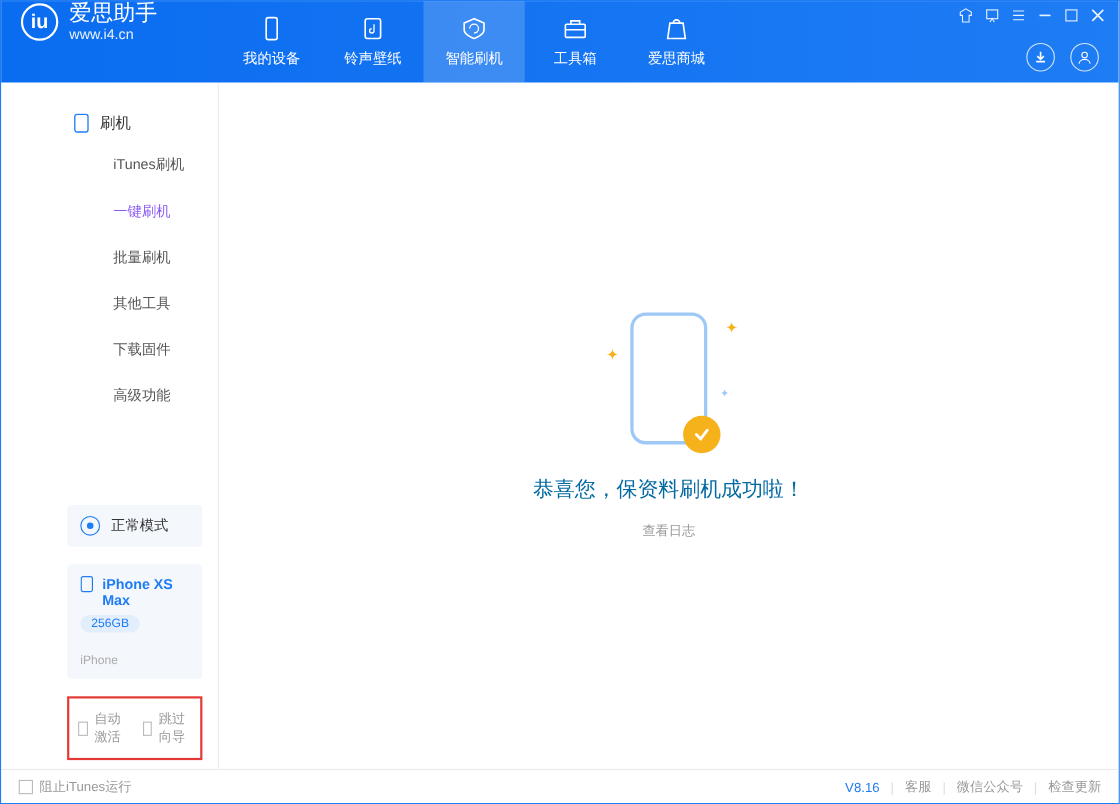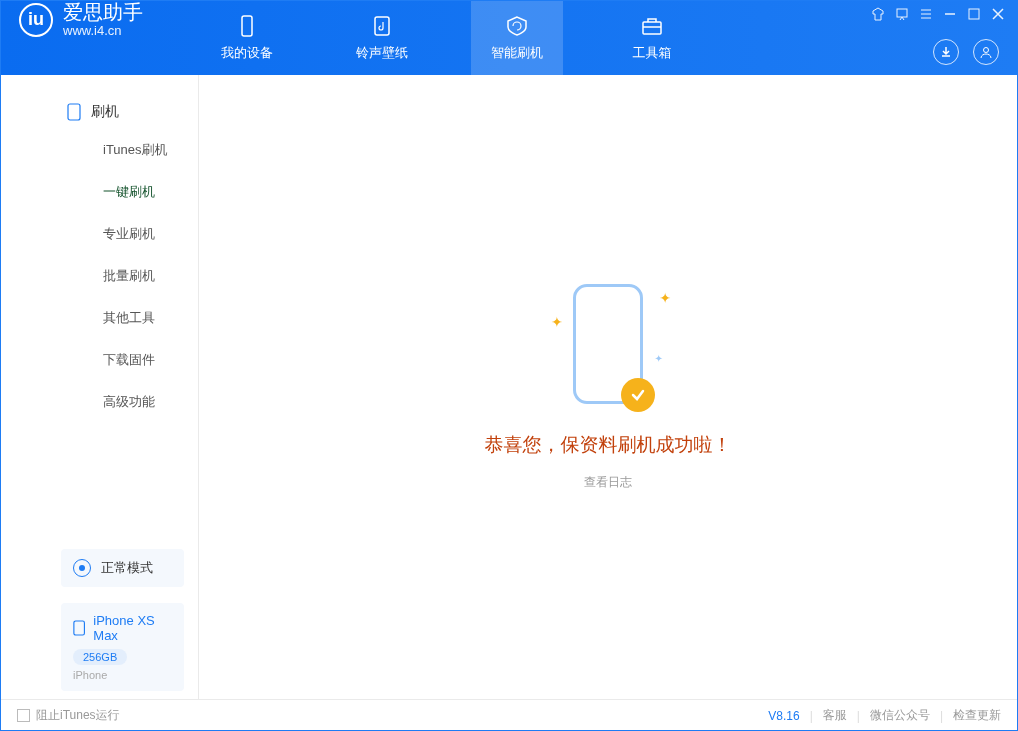--- a/index.html
+++ b/index.html
@@ -5,57 +5,57 @@
 * { margin: 0; padding: 0; box-sizing: border-box; font-family: "Microsoft YaHei", Arial, sans-serif; }
 body { background: #fff; width: 1018px; height: 731px; overflow: hidden; border: 1px solid #1e7cf4; }
 
 
 .header { height: 74px; background: linear-gradient(90deg, #0a6cf0 0%, #1e7cf4 100%); display: flex; align-items: flex-start; color: #fff; position: relative; }
 .logo-area { display: flex; align-items: center; padding: 0 18px; min-width: 200px; }
 .logo-icon { width: 34px; height: 34px; border-radius: 50%; border: 2px solid #fff; display: flex; align-items: center; justify-content: center; margin-right: 10px; }
 .logo-icon span { font-weight: bold; font-size: 18px; transform: rotate(0deg); }
 .logo-text-cn { font-size: 20px; font-weight: 500; line-height: 1.1; }
 .logo-text-en { font-size: 13px; opacity: 0.9; }
-.nav-tabs { display: flex; height: 100%; gap: 43px; }
+.nav-tabs { display: flex; height: 100%; }
 .nav-tab { width: 92px; display: flex; flex-direction: column; align-items: center; justify-content: center; cursor: pointer; font-size: 13px; gap: 6px; }
 .nav-tab.active { background: rgba(255,255,255,0.18); }
 .nav-tab svg { width: 24px; height: 24px; }
 .header-right { position: absolute; right: 12px; top: 6px; display: flex; gap: 10px; align-items: center; }
 .header-right .win-icon { width: 14px; height: 14px; cursor: pointer; opacity: 0.9; }
 .header-right-bottom { position: absolute; right: 18px; bottom: 10px; display: flex; gap: 14px; }
 .circ-btn { width: 26px; height: 26px; border: 1.5px solid rgba(255,255,255,0.8); border-radius: 50%; display: flex; align-items: center; justify-content: center; cursor: pointer; }
 
 
 .body { display: flex; height: 624px; }
 .sidebar { width: 198px; border-right: 1px solid #eaeaea; display: flex; flex-direction: column; padding-top: 20px; padding-left: 46px; }
 .side-section-head { display: flex; align-items: center; gap: 10px; padding: 8px 20px; font-size: 14px; color: #333; }
 .side-item { padding: 12px 20px 12px 56px; font-size: 13px; color: #555; cursor: pointer; }
-.side-item.active { color: #14532d; }
+.side-item.active { color: #8b5cf6; }
 .side-more-head { display: flex; align-items: center; gap: 10px; padding: 8px 20px; color: #555; font-size: 14px; margin-top: 8px; }
 .side-spacer { flex: 1; }
 .mode-card, .device-card { margin: 8px 14px; background: #f4f8fd; border-radius: 4px; padding: 10px 12px; }
 .mode-card { display: flex; align-items: center; gap: 10px; font-size: 13px; color: #333; }
 .mode-card .dot-icon { width: 18px; height: 18px; border-radius: 50%; border: 1.5px solid #1e7cf4; display: flex; align-items: center; justify-content: center; }
 .mode-card .dot-icon::after { content: ""; width: 6px; height: 6px; background: #1e7cf4; border-radius: 50%; }
 .device-card { font-size: 13px; }
-.device-name { color: #1e7cf4; font-weight: 400; display: flex; align-items: center; gap: 8px; }
+.device-name { color: #1e7cf4; font-weight: 700; display: flex; align-items: flex-start; gap: 8px; }
 .device-name svg { width: 14px; height: 16px; }
 .storage-badge { display: inline-block; margin-top: 6px; background: #e3eefc; color: #1e7cf4; font-size: 11px; padding: 2px 10px; border-radius: 10px; }
-.device-sub { color: #aaa; font-size: 11px; margin-top: 4px; }
+.device-sub { color: #aaa; font-size: 11px; margin-top: 20px; }
 .checkbox-row { border: 2px solid #e53935; margin: 8px 14px; padding: 10px 8px; display: flex; gap: 14px; }
 .cb { display: flex; align-items: center; gap: 6px; font-size: 12px; color: #999; cursor: pointer; }
 .cb-box { width: 13px; height: 13px; border: 1px solid #bbb; }
 
 
 .main { flex: 1; display: flex; flex-direction: column; align-items: center; justify-content: center; position: relative; }
 .phone-illus { position: relative; margin-bottom: 28px; }
 .phone-body { width: 70px; height: 120px; border: 3px solid #9ec9f7; border-radius: 14px; background: #fff; position: relative; }
 .checkmark { position: absolute; right: -12px; bottom: -8px; width: 34px; height: 34px; background: #f6b21b; border-radius: 50%; display: flex; align-items: center; justify-content: center; }
 .sparkle { position: absolute; color: #f6b21b; font-size: 14px; }
-.success-text { font-size: 19px; color: #c2410c; margin-bottom: 16px; }
+.success-text { font-size: 19px; color: #0369a1; margin-bottom: 16px; }
 .ok-btn { border: 1px solid #ddd; background: #fff; padding: 9px 44px; font-size: 14px; color: #555; cursor: pointer; border-radius: 2px; margin-bottom: 18px; }
 .log-link { font-size: 12px; color: #999; cursor: pointer; }
 
 
 .footer { height: 32px; border-top: 1px solid #eaeaea; display: flex; align-items: center; padding: 0 16px; font-size: 12px; color: #999; }
 .footer .cb { color: #999; text-align: right; }
 .footer-right { margin-left: auto; display: flex; align-items: center; gap: 10px; }
 .footer-right .sep { color: #ddd; }
 .footer-link { cursor: pointer; }
 .version { color: #1e7cf4; }
@@ -94,20 +94,26 @@
         </svg>
       <span>智能刷机</span>
     </div>
     <div class="nav-tab">
       <svg viewBox="0 0 24 24">
           <rect x="3" y="8" width="18" height="12" rx="1" fill="none" stroke="#fff" stroke-width="1.5"></rect>
           <path d="M8 8 L8 5 L16 5 L16 8 M3 13 L21 13" fill="none" stroke="#fff" stroke-width="1.5"></path>
         </svg>
       <span>工具箱</span>
     </div>
+    <div class="nav-tab">
+      <svg viewBox="0 0 24 24">
+          <path d="M6 7 L18 7 L20 21 L4 21 Z M9 7 A3 3 0 0 1 15 7" fill="none" stroke="#fff" stroke-width="1.5"></path>
+        </svg>
+      <span>爱思商城</span>
+    </div>
   </div>
   <div class="header-right">
     <svg class="win-icon" viewBox="0 0 14 14">
         <path d="M2 4 L7 1 L12 4 L12 7 L10 7 L10 13 L4 13 L4 7 L2 7 Z" fill="none" stroke="#fff"></path>
       </svg>
     <svg class="win-icon" viewBox="0 0 14 14">
         <rect x="2" y="2" width="10" height="8" fill="none" stroke="#fff"></rect>
         <path d="M5 13 L7 10 L9 13" fill="none" stroke="#fff"></path>
       </svg>
     <svg class="win-icon" viewBox="0 0 14 14">
@@ -141,21 +147,20 @@
 <div class="body">
   <div class="sidebar">
     <div class="side-section-head">
       <svg width="14" height="18" viewBox="0 0 14 18">
           <rect x="1" y="1" width="12" height="16" rx="2" fill="none" stroke="#1e7cf4" stroke-width="1.2"></rect>
         </svg>
       <span>刷机</span>
     </div>
     <div class="side-item">iTunes刷机</div>
     <div class="side-item active">一键刷机</div>
-    <div class="side-item">专业刷机</div>
     <div class="side-item">批量刷机</div>
 
     <div class="side-item">其他工具</div>
     <div class="side-item">下载固件</div>
     <div class="side-item">高级功能</div>
 
     <div class="side-spacer"></div>
 
     <div class="mode-card">
       <div class="dot-icon"></div>
@@ -166,20 +171,30 @@
       <div class="device-name">
         <svg viewBox="0 0 14 18">
             <rect x="1" y="1" width="12" height="16" rx="2" fill="none" stroke="#1e7cf4" stroke-width="1.3"></rect>
           </svg>
         <span>iPhone XS Max</span>
       </div>
       <span class="storage-badge">256GB</span>
       <div class="device-sub">iPhone</div>
     </div>
 
+    <div class="checkbox-row">
+      <label class="cb">
+        <span class="cb-box"></span>
+        <span>自动激活</span>
+      </label>
+      <label class="cb">
+        <span class="cb-box"></span>
+        <span>跳过向导</span>
+      </label>
+    </div>
   </div>
 
   <div class="main">
     <div class="phone-illus">
       <span class="sparkle" style="left:-22px; top:30px;">✦</span>
       <span class="sparkle" style="right:-28px; top:6px;">✦</span>
       <span class="sparkle" style="right:-20px; bottom:40px; color:#9ec9f7; font-size:10px;">✦</span>
       <div class="phone-body"></div>
       <div class="checkmark">
         <svg width="18" height="18" viewBox="0 0 18 18">

